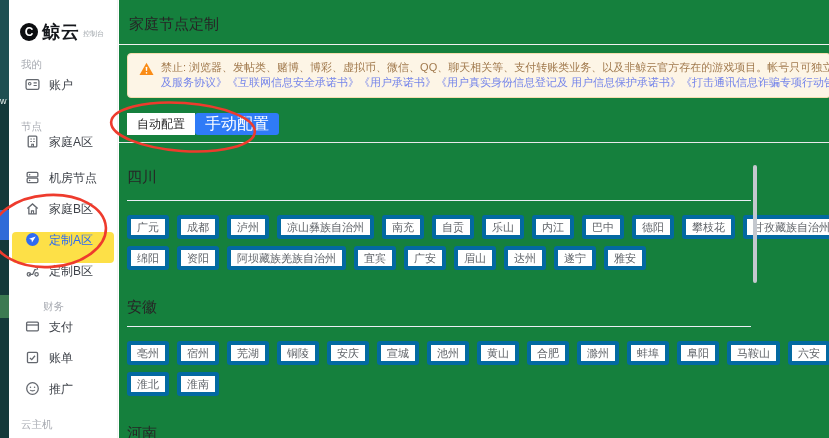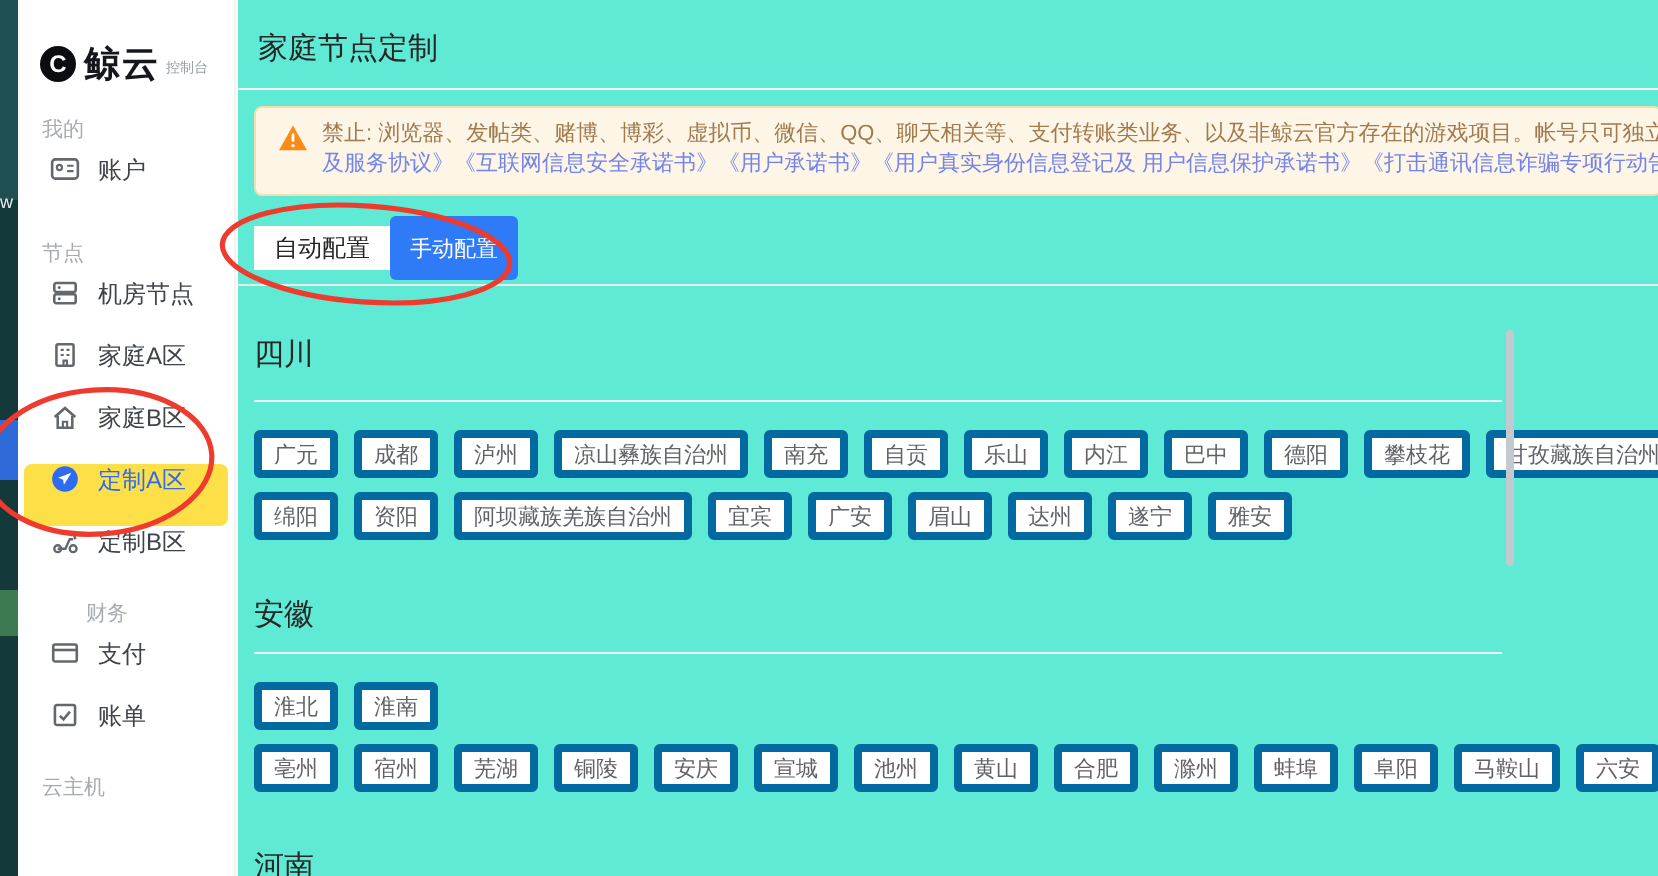--- a/index.html
+++ b/index.html
@@ -27,38 +27,38 @@
   .lbl-node { margin-top:12px; }
   .lbl-fin  { margin-top:6px;padding-left:34px; }
   .lbl-vm   { margin-top:6px; }
   .side-item { height:31px; display:flex; padding-left:13px; margin:0 3px;
     font-size:12px; color:#3f434a; border-radius:4px; cursor:pointer; }
   .side-item .sicon { width:15px; height:15px; margin-right:9px; flex:0 0 15px; }
   .side-item.first { margin-top:5px; }
   .side-item.active { background:#fde047; color:#2e6bf2; }
 
   
-  .content { position:absolute; left:119px; top:0; width:710px; height:438px; background:#5eead4;
+  .content { position:absolute; left:119px; top:0; width:710px; height:438px; background:#15803d;
     overflow:hidden; z-index:2; }
   .page-header { height:45px; border-bottom:1px solid #f0f0f0; padding:15px 0 0 10px; }
   .page-title { font-size:15px; font-weight:normal; color:#262626; }
 
   .banner { position:relative; margin:8px -2px 0 8px; background:#fdf5e6; border:1px solid #f5ddb0;
     border-radius:4px; padding:6px 8px 7px 33px; overflow:hidden; }
   .warn-icon { position:absolute; left:11px; top:8px; }
   .banner-line1 { font-size:11px; color:#a17a4e; white-space:nowrap; line-height:15px; }
   .banner-line2 { font-size:11px; line-height:15px; white-space:nowrap; }
   .banner-links { color:#7484ea; cursor:pointer; }
 
   .tabs-row { display:flex; align-items:center; gap:0; margin:15px 0 0 8px; height:22px;
     padding-bottom:0; }
   .tab-plain { background:#fff; border:none; font-size:12px; color:#262626; padding:0 10px;
     height:22px; cursor:pointer; font-family:inherit; }
-  .tab-active { background:#2f7bf7; border:none; color:#fff; font-size:11px; border-radius:3px;
-    height:32px; padding:0 10px; cursor:pointer; font-family:inherit; }
+  .tab-active { background:#2f7bf7; border:none; color:#fff; font-size:16px; border-radius:3px;
+    height:22px; padding:0 10px; cursor:pointer; font-family:inherit; }
   .tabs-divider { border-bottom:1px solid #e9e9eb; margin-top:7px; }
 
   .province { padding-left:8px; width:640px;margin-top:25px; }
   .province-name { font-size:15px; font-weight:normal; color:#262626; }
   .p-sichuan .province-name { margin-top:13px; }
   .p-anhui .province-name   { margin-top:28px; }
   .p-henan .province-name   { margin-top:28px; }
   .p-divider { border-bottom:1px solid #ebeef5; margin-top:13px; width:624px; }
   .p-anhui .p-divider, .p-henan .p-divider { margin-top:9px; }
   .city-row { display:flex; flex-wrap:nowrap; gap:8px; margin-top:14px; }
@@ -96,38 +96,38 @@
     <div class="side-item first">
       <svg class="sicon" viewBox="0 0 14 14">
         <rect x="1" y="2.5" width="12" height="9" rx="1.5" fill="none" stroke="#63676e" stroke-width="1.2"></rect>
         <circle cx="4.4" cy="6.3" r="1.2" fill="none" stroke="#63676e" stroke-width="1"></circle>
         <path d="M8 5.5h3M8 8h3" stroke="#63676e" stroke-width="1" fill="none"></path>
       </svg>
       <span>账户</span>
     </div>
 
     <div class="side-label lbl-node">节点</div>
+    <div class="side-item">
+      <svg class="sicon" viewBox="0 0 14 14">
+        <rect x="3" y="2" width="8" height="10" rx="0.8" fill="none" stroke="#63676e" stroke-width="1.2"></rect>
+        <path d="M5 4.6h1.4M7.7 4.6h1.4M5 7h1.4M7.7 7h1.4M6.3 12V9.6h1.6V12" stroke="#63676e" stroke-width="1" fill="none"></path>
+      </svg>
+      <span>家庭A区</span>
+    </div>
     <div class="side-item first">
       <svg class="sicon" viewBox="0 0 14 14">
         <rect x="2" y="2.3" width="10" height="4.2" rx="1" fill="none" stroke="#63676e" stroke-width="1.2"></rect>
         <rect x="2" y="7.6" width="10" height="4.2" rx="1" fill="none" stroke="#63676e" stroke-width="1.2"></rect>
         <circle cx="4.3" cy="4.4" r="0.7" fill="#63676e"></circle>
           <circle cx="4.3" cy="9.7" r="0.7" fill="#63676e"></circle>
       </svg>
       <span>机房节点</span>
     </div>
     <div class="side-item">
       <svg class="sicon" viewBox="0 0 14 14">
-        <rect x="3" y="2" width="8" height="10" rx="0.8" fill="none" stroke="#63676e" stroke-width="1.2"></rect>
-        <path d="M5 4.6h1.4M7.7 4.6h1.4M5 7h1.4M7.7 7h1.4M6.3 12V9.6h1.6V12" stroke="#63676e" stroke-width="1" fill="none"></path>
-      </svg>
-      <span>家庭A区</span>
-    </div>
-    <div class="side-item">
-      <svg class="sicon" viewBox="0 0 14 14">
         <path d="M2.2 7 7 2.8 11.8 7" fill="none" stroke="#63676e" stroke-width="1.3"></path>
         <path d="M3.6 6.4V12h6.8V6.4" fill="none" stroke="#63676e" stroke-width="1.2"></path>
         <path d="M6 12V9.2h2V12" fill="none" stroke="#63676e" stroke-width="1"></path>
       </svg>
       <span>家庭B区</span>
     </div>
     <div class="side-item active">
       <svg class="sicon" viewBox="0 0 14 14">
         <circle cx="7" cy="7" r="6" fill="#2e6bf2"></circle>
         <path d="M10 4.1 6.5 9.7 6.1 7.3 3.8 6.4z" fill="#fff"></path>
@@ -150,20 +150,29 @@
         <path d="M1.5 5.6h11" stroke="#63676e" stroke-width="1.2"></path>
       </svg>
       <span>支付</span>
     </div>
     <div class="side-item">
       <svg class="sicon" viewBox="0 0 14 14">
         <rect x="2.3" y="2.3" width="9.4" height="9.4" rx="1" fill="none" stroke="#63676e" stroke-width="1.2"></rect>
         <path d="M4.6 7.4 6.3 9l3-3.6" fill="none" stroke="#63676e" stroke-width="1.2"></path>
       </svg>
       <span>账单</span>
+    </div>
+    <div class="side-item">
+      <svg class="sicon" viewBox="0 0 14 14">
+        <circle cx="7" cy="7" r="5.4" fill="none" stroke="#63676e" stroke-width="1.2"></circle>
+        <circle cx="5.1" cy="5.8" r="0.7" fill="#63676e"></circle>
+          <circle cx="8.9" cy="5.8" r="0.7" fill="#63676e"></circle>
+        <path d="M4.8 8.4c.8 1.1 3.6 1.1 4.4 0" fill="none" stroke="#63676e" stroke-width="1.1"></path>
+      </svg>
+      <span>推广</span>
     </div>
 
     <div class="side-label lbl-vm">云主机</div>
     <div class="side-item first">
       
       
     </div>
   </aside>
 
   <main class="content">
@@ -213,40 +222,40 @@
           <button class="city-btn">眉山</button>
           <button class="city-btn">达州</button>
           <button class="city-btn">遂宁</button>
           <button class="city-btn">雅安</button>
         </div>
     </section>
 
     <section class="province p-anhui">
       <h2 class="province-name">安徽</h2>
       <div class="p-divider"></div>
-      <div class="city-row">
-          <button class="city-btn">淮北</button>
-          <button class="city-btn">淮南</button>
-        </div>
       <div class="city-row">
           <button class="city-btn">亳州</button>
           <button class="city-btn">宿州</button>
           <button class="city-btn">芜湖</button>
           <button class="city-btn">铜陵</button>
           <button class="city-btn">安庆</button>
           <button class="city-btn">宣城</button>
           <button class="city-btn">池州</button>
           <button class="city-btn">黄山</button>
           <button class="city-btn">合肥</button>
           <button class="city-btn">滁州</button>
           <button class="city-btn">蚌埠</button>
           <button class="city-btn">阜阳</button>
           <button class="city-btn">马鞍山</button>
           <button class="city-btn">六安</button>
         </div>
+      <div class="city-row">
+          <button class="city-btn">淮北</button>
+          <button class="city-btn">淮南</button>
+        </div>
     </section>
 
     <section class="province p-henan">
       <h2 class="province-name">河南</h2>
 
     </section>
   </main>
 
   <div class="scroll-thumb"></div>
 

